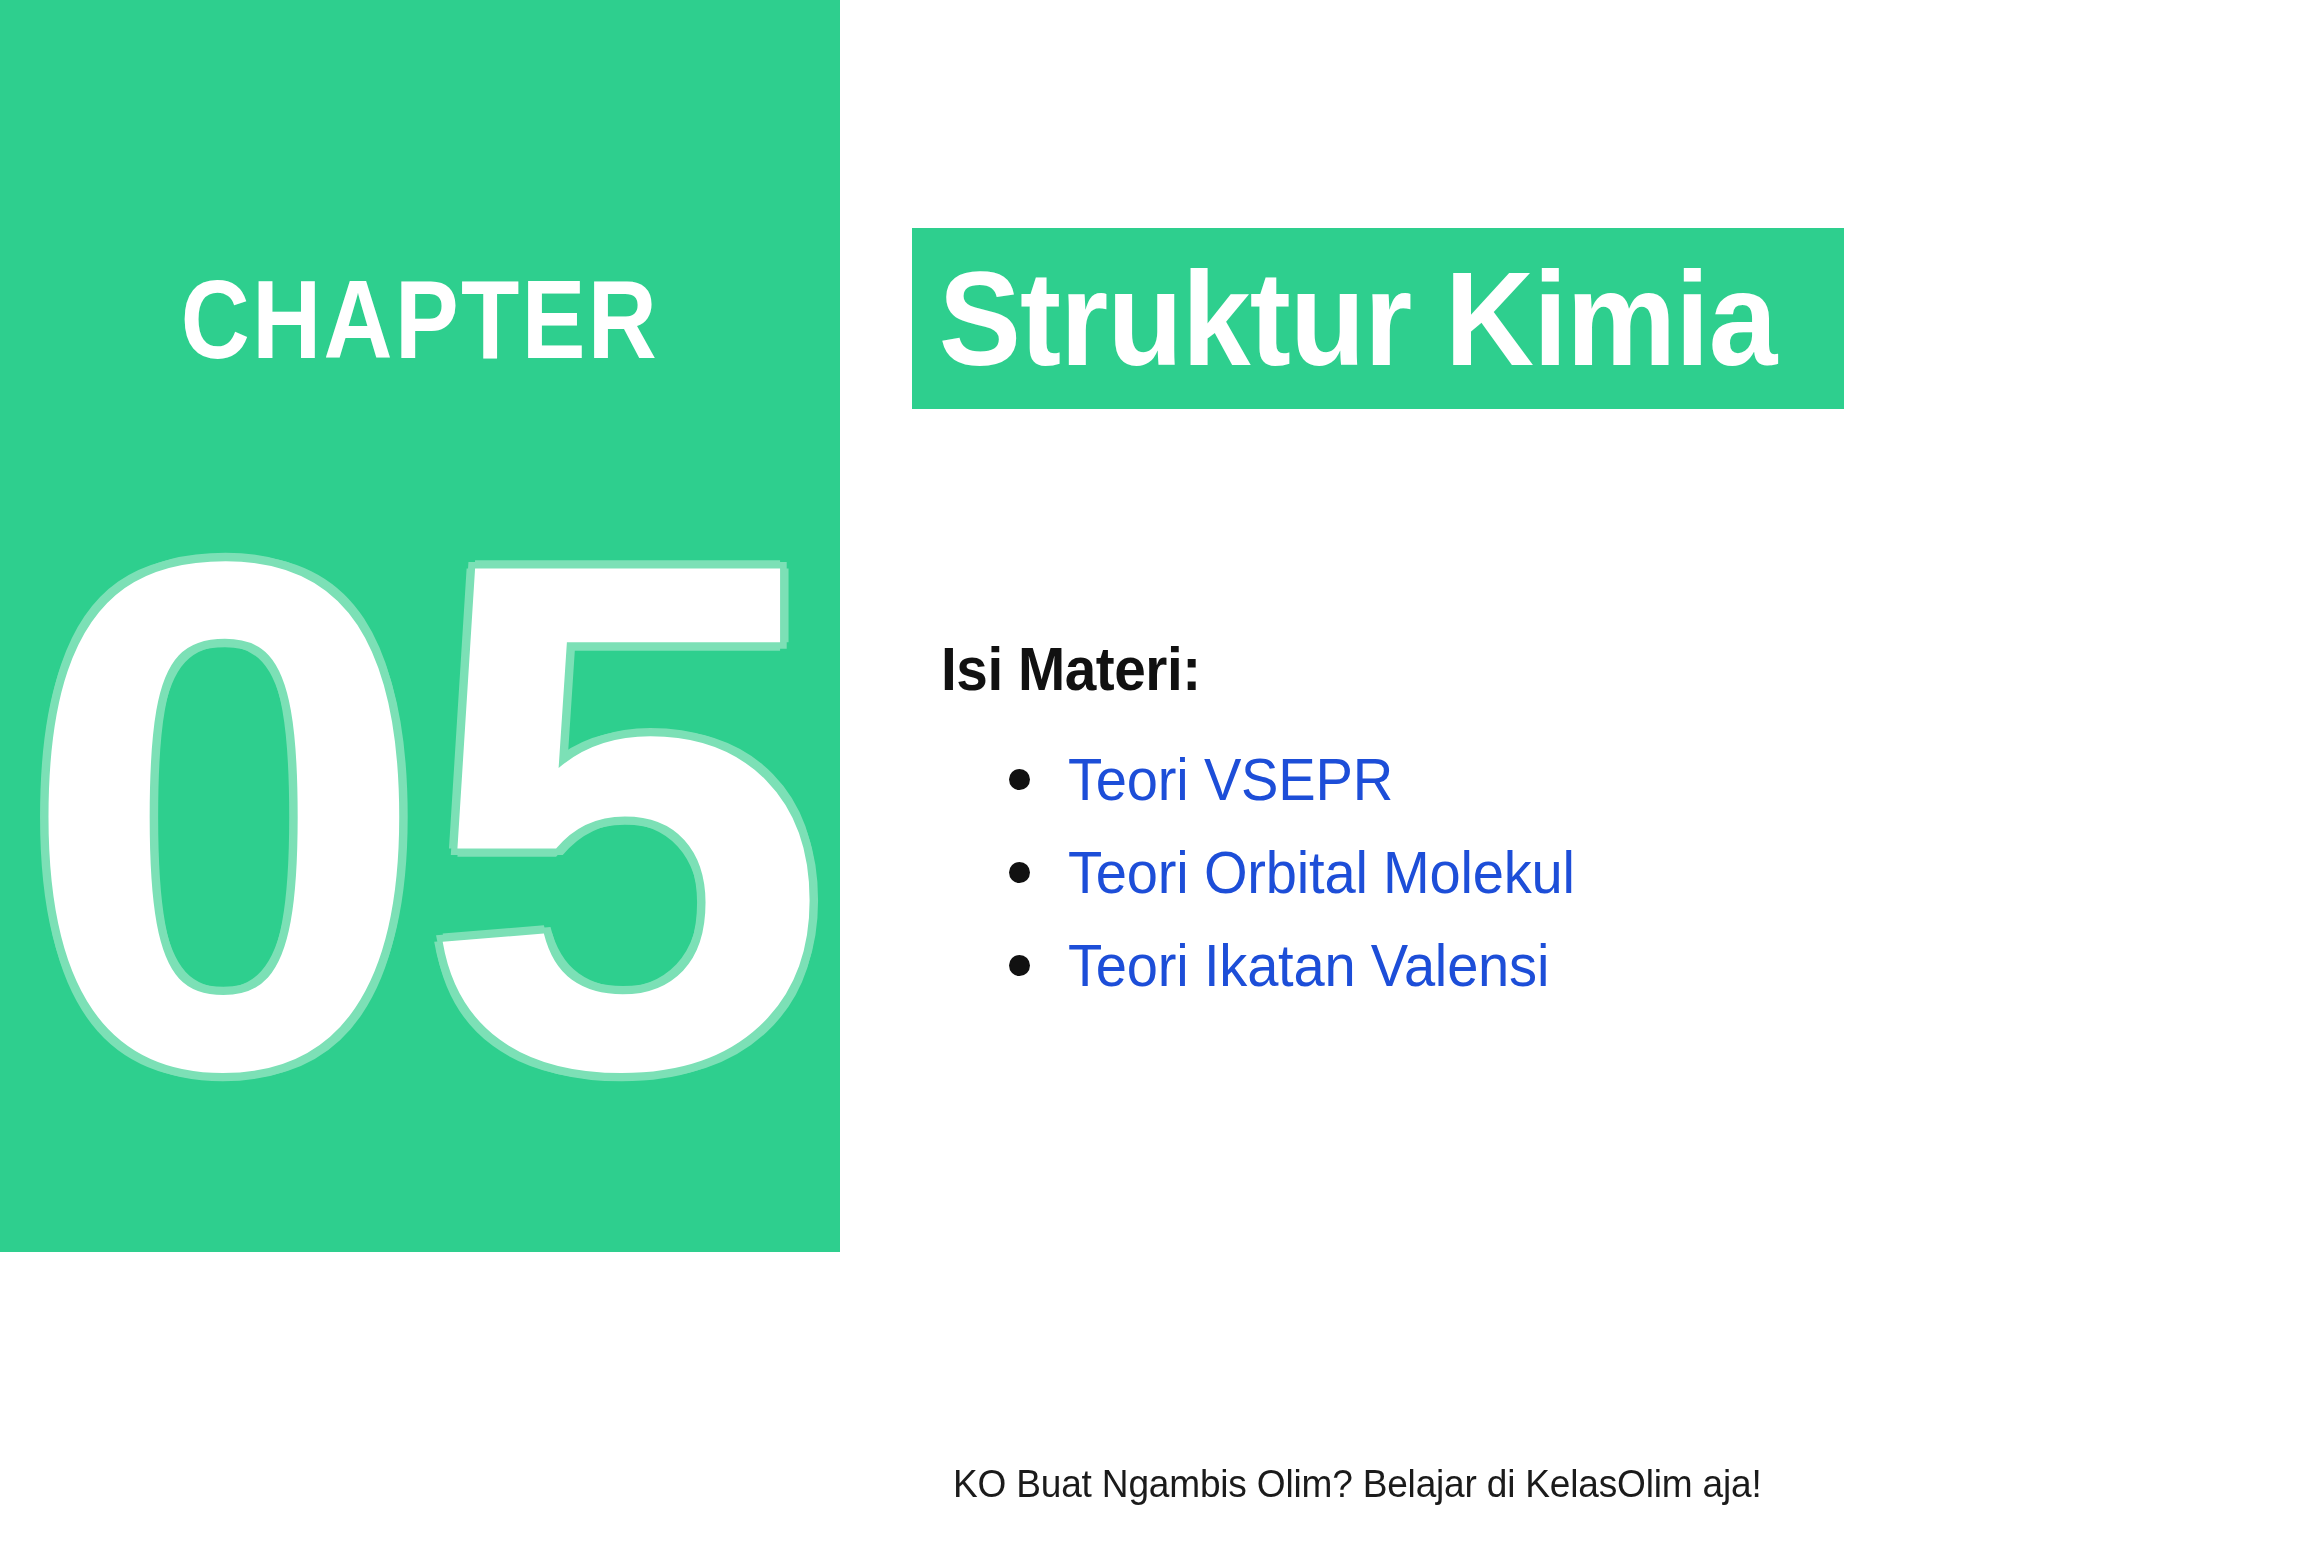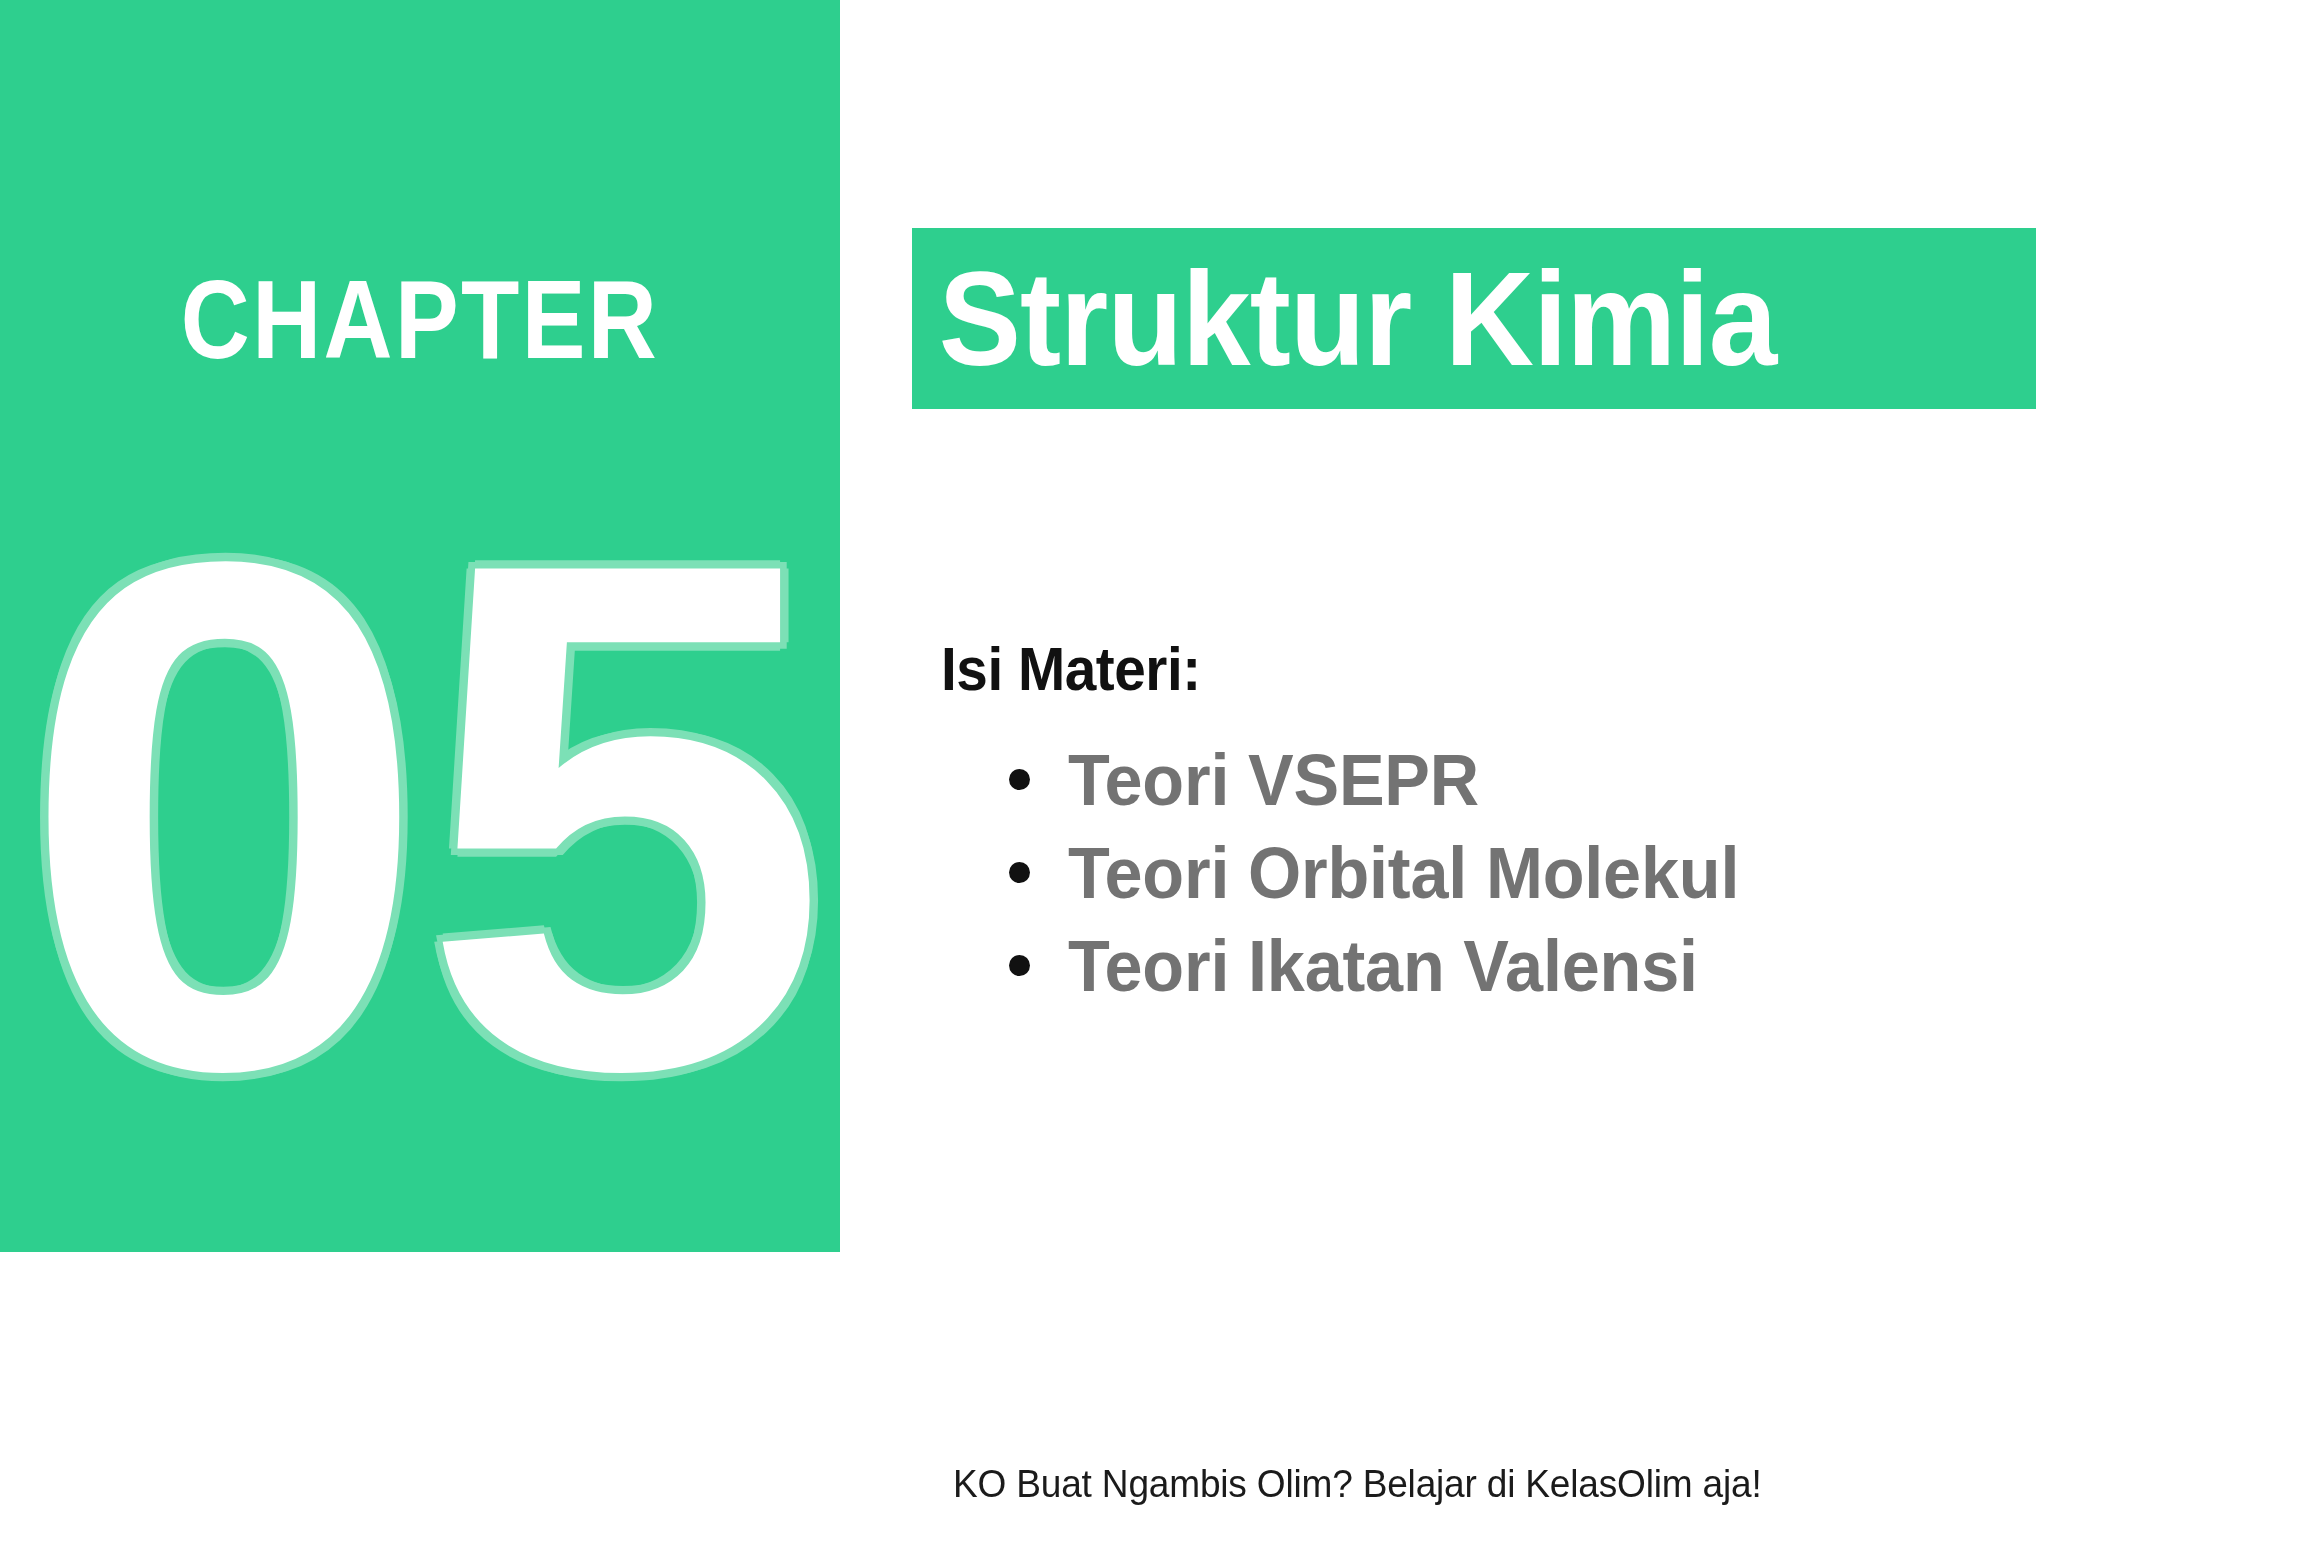--- a/index.html
+++ b/index.html
@@ -61,21 +61,21 @@
        8.3px 0 0 #7CE0B6,
       -8.3px 0 0 #7CE0B6,
        0 8.3px 0 #7CE0B6,
        0 -8.3px 0 #7CE0B6;
   }
 
   
   .title-box{
     position:absolute;
     left:912px;top:228px;
-    width:1124px;height:181px;
+    width:932px;height:181px;
     background:#2ECF8E;
     display:flex;
     align-items:center;
   }
   .title-text{
     color:#ffffff;
     font-family:"Liberation Sans","DejaVu Sans",sans-serif;
     font-weight:700;
     font-size:134px;
     line-height:134px;
@@ -104,24 +104,24 @@
     position:absolute;
     left:1009px;top:745px;
     margin:0;padding:0;
     list-style:none;
   }
   .bullet-item{
     position:relative;
     display:block;
     height:93px;
     padding-left:59px;
-    color:#737373;
+    color:#1d4ed8;
     font-family:"Liberation Sans","DejaVu Sans",sans-serif;
-    font-weight:700;
-    font-size:72px;
+    font-weight:400;
+    font-size:59px;
     line-height:70px;
     letter-spacing:-0.2px;
     white-space:nowrap;
   }
   .bullet-item .dot{
     position:absolute;
     left:0;top:24px;
     width:21.3px;height:21.3px;
     background:#111111;
     border-radius:50%;

